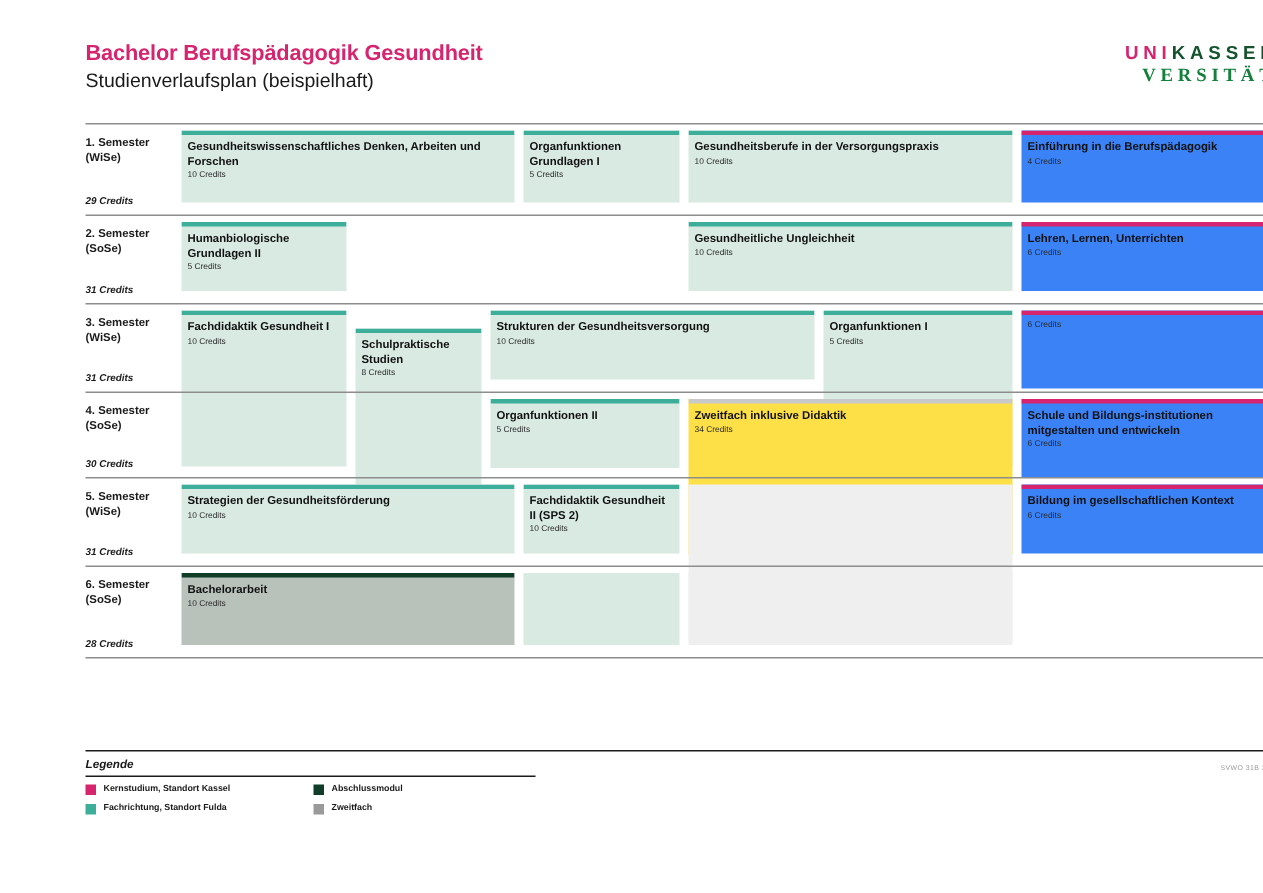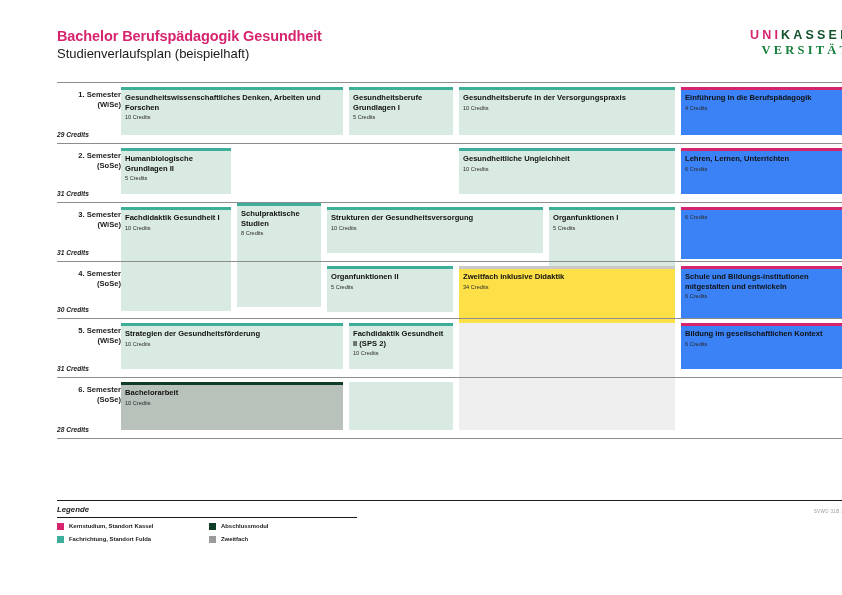--- a/index.html
+++ b/index.html
@@ -76,21 +76,20 @@
     border-top: 1.2px solid #8d8d8d;
     display: flex;
   }
   .row.first { border-top: 1.2px solid #8d8d8d; }
   .row-label {
     width: 64px;
     flex: 0 0 64px;
     position: relative;
     padding-top: 7px;
     box-sizing: border-box;
-    text-align: right;
   }
   .sem-name {
     font-size: 7.6px;
     font-weight: bold;
     line-height: 10px;
     color: #1a1a1a;
   }
   .sem-credits {
     position: absolute;
     left: 0;
@@ -231,21 +230,21 @@
         <div class="sem-credits">29 Credits</div>
       </div>
       <div class="row-track">
         <div class="mod t-fach" style="left:0px; top:4px; width:222px; height:48px">
           <div class="bar"></div>
           <div class="mod-title">Gesundheitswissenschaftliches Denken, Arbeiten und Forschen</div>
           <div class="mod-credits">10 Credits</div>
         </div>
         <div class="mod t-fach" style="left:228px; top:4px; width:104px; height:48px">
           <div class="bar"></div>
-          <div class="mod-title">Gesundheitsberufe Grundlagen I</div>
+          <div class="mod-title">Organfunktionen Grundlagen I</div>
           <div class="mod-credits">5 Credits</div>
         </div>
         <div class="mod t-fach" style="left:338px; top:4px; width:216px; height:48px">
           <div class="bar"></div>
           <div class="mod-title">Gesundheitsberufe in der Versorgungspraxis</div>
           <div class="mod-credits">10 Credits</div>
         </div>
         <div class="mod t-kern" style="left:560px; top:4px; width:166px; height:48px">
           <div class="bar"></div>
           <div class="mod-title">Einführung in die Berufspädagogik</div>
@@ -284,21 +283,21 @@
         <div class="sem-name">3. Semester</div>
         <div class="sem-name">(WiSe)</div>
         <div class="sem-credits">31 Credits</div>
       </div>
       <div class="row-track">
         <div class="mod t-fach" style="left:0px; top:4px; width:110px; height:104px">
           <div class="bar"></div>
           <div class="mod-title">Fachdidaktik Gesundheit I</div>
           <div class="mod-credits">10 Credits</div>
         </div>
-        <div class="mod t-fach" style="left:116px; top:0; width:84px; height:104px">
+        <div class="mod t-fach" style="left:116px; top:16px; width:84px; height:104px">
           <div class="bar"></div>
           <div class="mod-title">Schulpraktische Studien</div>
           <div class="mod-credits">8 Credits</div>
         </div>
         <div class="mod t-fach" style="left:206px; top:4px; width:216px; height:46px">
           <div class="bar"></div>
           <div class="mod-title">Strukturen der Gesundheitsversorgung</div>
           <div class="mod-credits">10 Credits</div>
         </div>
         <div class="mod t-fach" style="left:428px; top:4px; width:126px; height:104px">

